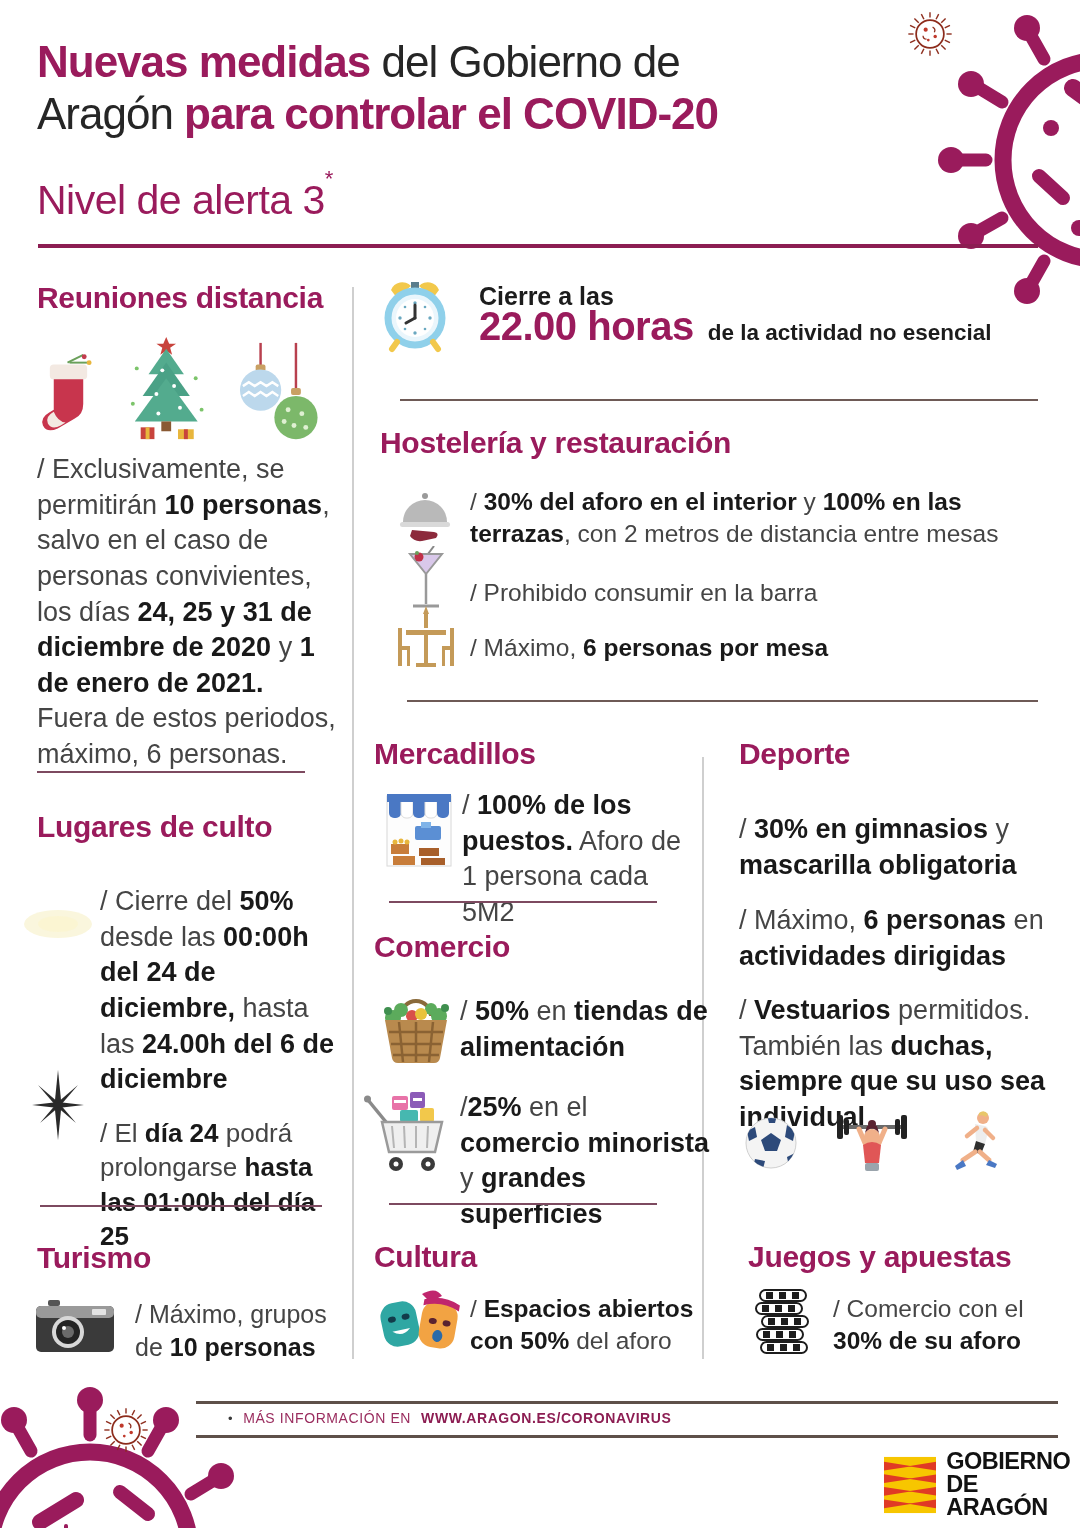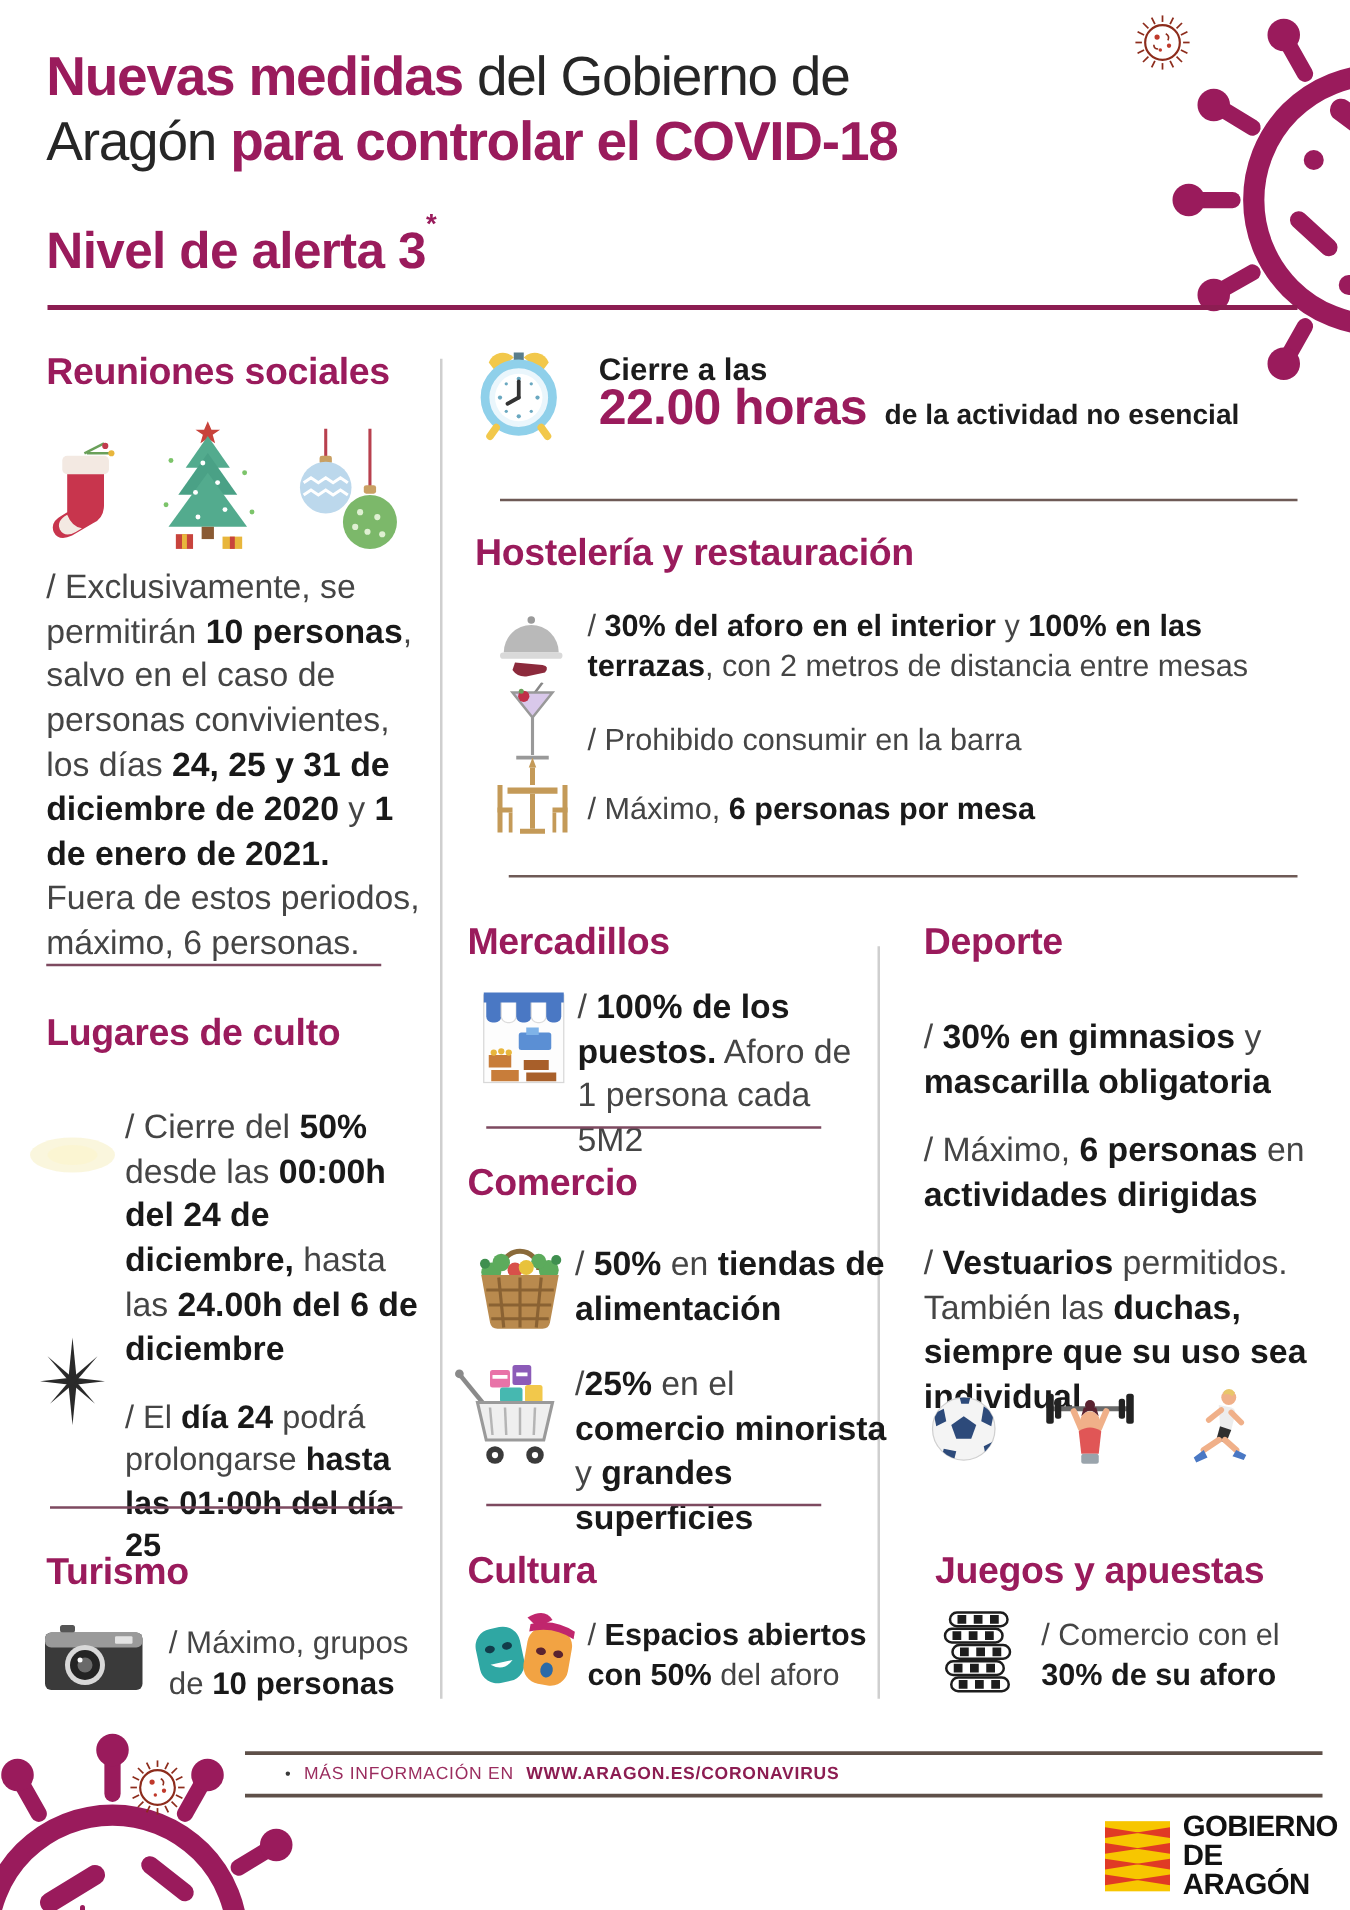--- a/index.html
+++ b/index.html
@@ -10,21 +10,21 @@
   .b{font-weight:700;color:#191919}
   .m{color:#9a1b5c}
   .sec-h{position:absolute;font-size:30px;font-weight:700;color:#9a1b5c;letter-spacing:-.3px}
   .txt{position:absolute;line-height:1.32;color:#454545}
   .rule{position:absolute;height:2px;background:#7d4a60}
   .vline{position:absolute;width:2px;background:#cfcfcf}
 
   
   #title{left:37px;top:36px;width:860px;font-size:44px;line-height:1.18;letter-spacing:-1px;color:#262626;font-weight:400}
   #title .b{color:#9a1b5c}
-  #alert{left:37px;top:166px;font-size:41px;font-weight:700;color:#9a1b5c;letter-spacing:-.5px}
+  #alert{left:37px;top:166px;font-size:41px;font-weight:400;color:#9a1b5c;letter-spacing:-.5px}
   #alert sup{font-size:22px;vertical-align:28px}
   #order{left:377px;top:196px;font-size:21px;font-style:italic;font-weight:700;color:#2b2b2b}
   #rule-header{left:38px;top:244px;width:1000px;height:4px;background:#8c1d52}
 
   
   #reuniones-h{left:37px;top:281px}
   #xmas-row{left:40px;top:328px;width:280px;height:118px;display:flex;align-items:flex-end;gap:28px}
   #reuniones-body{left:37px;top:452px;width:300px;font-size:27px}
   #rule-l1{left:37px;top:771px;width:268px}
   #lugares-h{left:37px;top:810px}
@@ -170,28 +170,28 @@
     </g>
     <g fill="#c0392b">
       <circle cx="25" cy="25" r="2.4"></circle>
         <circle cx="36" cy="33" r="2"></circle>
         <circle cx="28" cy="37" r="1.6"></circle>
     </g>
     <path d="M33 22 q4 2 2 6" fill="none" stroke="#8d2c1c" stroke-width="1.5"></path>
     <path d="M22 32 q0 4 4 4" fill="none" stroke="#8d2c1c" stroke-width="1.5"></path>
   </svg>
 
-  <div id="title" class="abs"><span class="b m">Nuevas medidas</span><span> del Gobierno de</span><br><span>Aragón </span><span class="b m">para controlar el COVID-18</span></div>
+  <div id="title" class="abs"><span class="b m">Nuevas medidas</span><span> del Gobierno de</span><br><span>Aragón </span><span class="b m">para controlar el COVID-20</span></div>
   <div id="alert" class="abs"><span>Nivel de alerta 3</span><sup>*</sup></div>
   <div id="rule-header" class="abs"></div>
 
   <div id="vline1" class="vline"></div>
   <div id="vline2" class="vline"></div>
 
-  <div id="reuniones-h" class="sec-h">Reuniones sociales</div>
+  <div id="reuniones-h" class="sec-h">Reuniones distancia</div>
 
   <div id="xmas-row" class="abs">
     <svg width="56" height="96" viewBox="0 0 56 96">
       <g stroke="#6aa05a" stroke-width="2">
           <line x1="28" y1="12" x2="44" y2="4"></line>
           <line x1="30" y1="12" x2="48" y2="12"></line>
         </g>
       <circle cx="45" cy="6" r="2.5" fill="#c23b4e"></circle>
         <circle cx="50" cy="12" r="2.5" fill="#e8b63c"></circle>
       <path d="M14 28 h30 v26 q0 11 -9 15 l-17 10 q-11 5 -15 -3 q-3 -8 6 -13 l5 -3 z" fill="#c8354d"></path>

